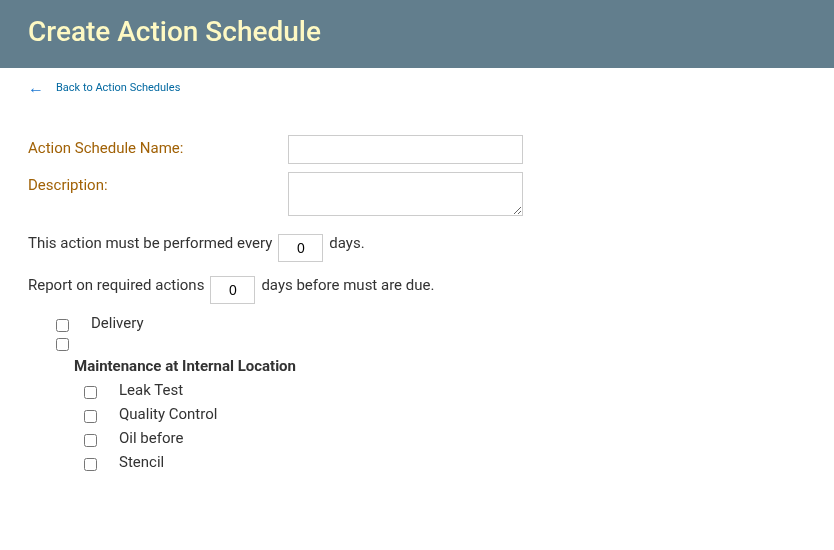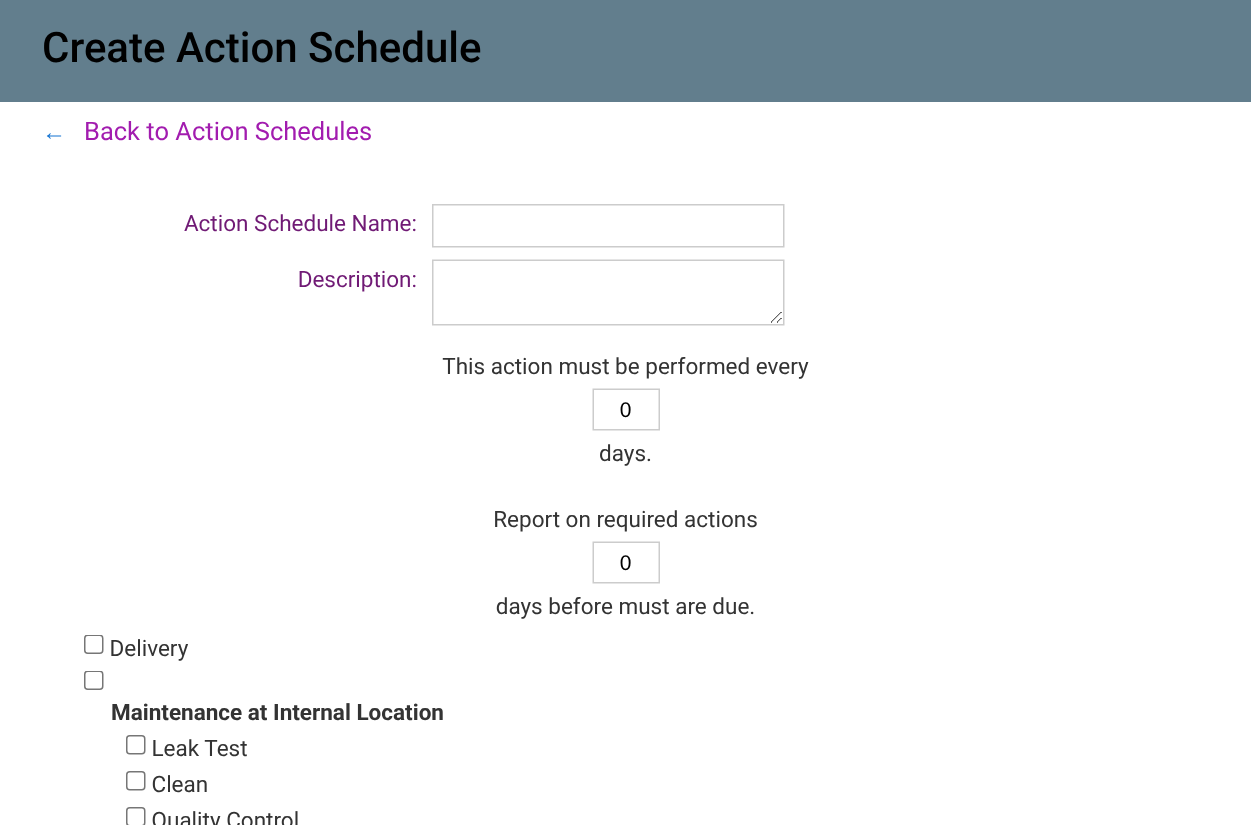--- a/index.html
+++ b/index.html
@@ -12,99 +12,97 @@
       font-size: 15px;
       color: #333;
       background: #fff;
       width: 834px;
     }
     .header {
       background: #627e8d;
       padding: 15px 28px 20px 28px;
     }
     .header h1 {
-      color: #000000;
+      color: #fef9c3;
       font-size: 28px;
       font-weight: 500;
     }
     .back-link-row {
       padding: 10px 28px;
       display: flex;
       align-items: center;
       gap: 12px;
     }
     .back-arrow {
       color: #1976d2;
       font-size: 16px;
     }
     .back-link {
-      color: #a21caf;
+      color: #0369a1;
       text-decoration: none;
-      font-size: 17px;
+      font-size: 11px;
       cursor: pointer;
     }
     .form-area {
       padding: 28px 28px 0 28px;
     }
     .form-row {
       display: flex;
       align-items: flex-start;
       margin-bottom: 8px;
     }
     .form-label {
       width: 260px;
-      text-align: right;
       padding-right: 10px;
       padding-top: 4px;
-      color: #701a75;
+      color: #a16207;
     }
     .text-input {
       width: 235px;
       height: 29px;
       border: 1px solid #ccc;
       padding: 4px 6px;
       font-size: 14px;
     }
     .textarea-input {
       width: 235px;
       height: 44px;
       border: 1px solid #ccc;
       padding: 4px 6px;
       font-size: 14px;
       resize: both;
     }
     .sentence-row {
       margin: 18px 0 0 0;
       display: flex;
-      align-items: center;
+      align-items: flex-start;
       flex-wrap: wrap;
       gap: 6px;
-      flex-direction: column;
     }
     .sentence-row-2 {
-      margin-top: 26px;
+      margin-top: 14px;
     }
     .small-input {
       width: 45px;
       height: 28px;
       border: 1px solid #ccc;
       text-align: center;
       font-size: 14px;
     }
     .completion-text {
       margin-top: 18px;
     }
     .action-list {
       margin-top: 10px;
       padding-left: 28px;
     }
     .action-item {
       display: flex;
-      align-items: flex-start;
-      gap: 4px;
+      align-items: flex-end;
+      gap: 22px;
       margin-bottom: 6px;
     }
     .action-group-label {
       margin-bottom: 6px;
       padding-left: 18px;
       font-weight: bold;
     }
     .sub-list {
       padding-left: 28px;
     }
@@ -165,24 +163,20 @@
     <div class="action-group-label">Maintenance at Internal Location</div>
 
     <div class="sub-list">
 
 
       <div class="action-item">
         <input type="checkbox" style="">
         <span>Leak Test</span>
       </div>
 
-      <div class="action-item">
-        <input type="checkbox" style="">
-        <span>Clean</span>
-      </div>
 
       <div class="action-item">
         <input type="checkbox" style="">
         <span>Quality Control</span>
       </div>
 
       <div class="action-item">
         <input type="checkbox" style="">
         <span>Oil before</span>
       </div>

